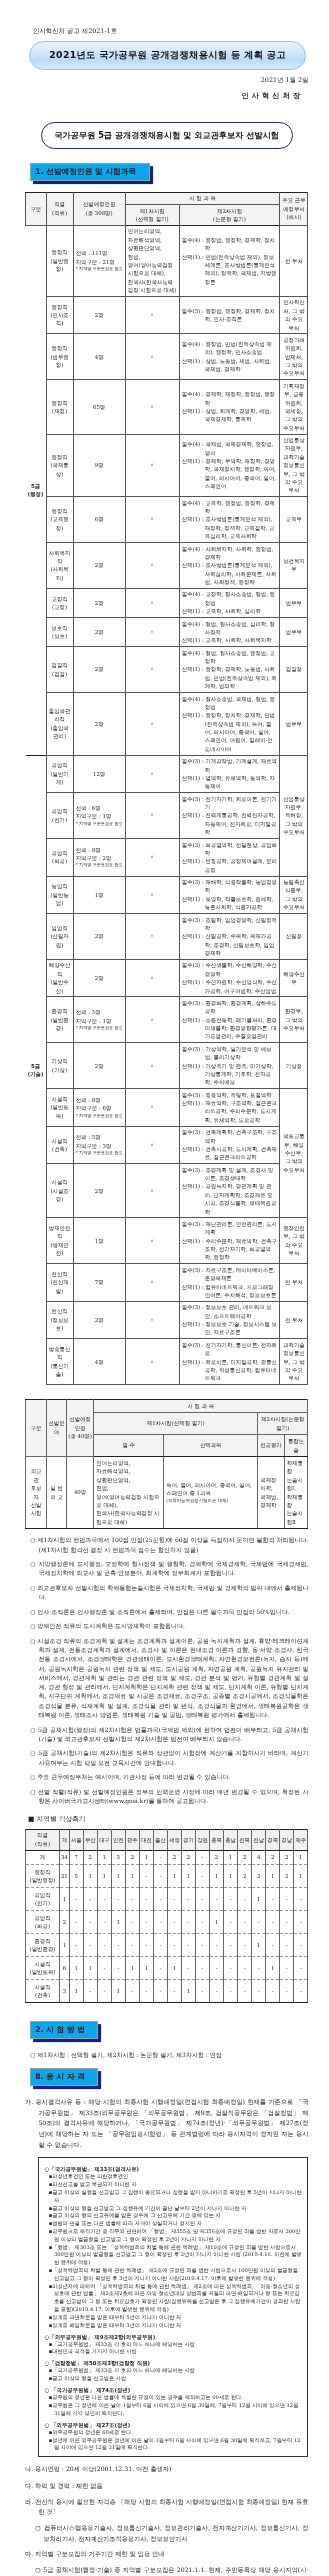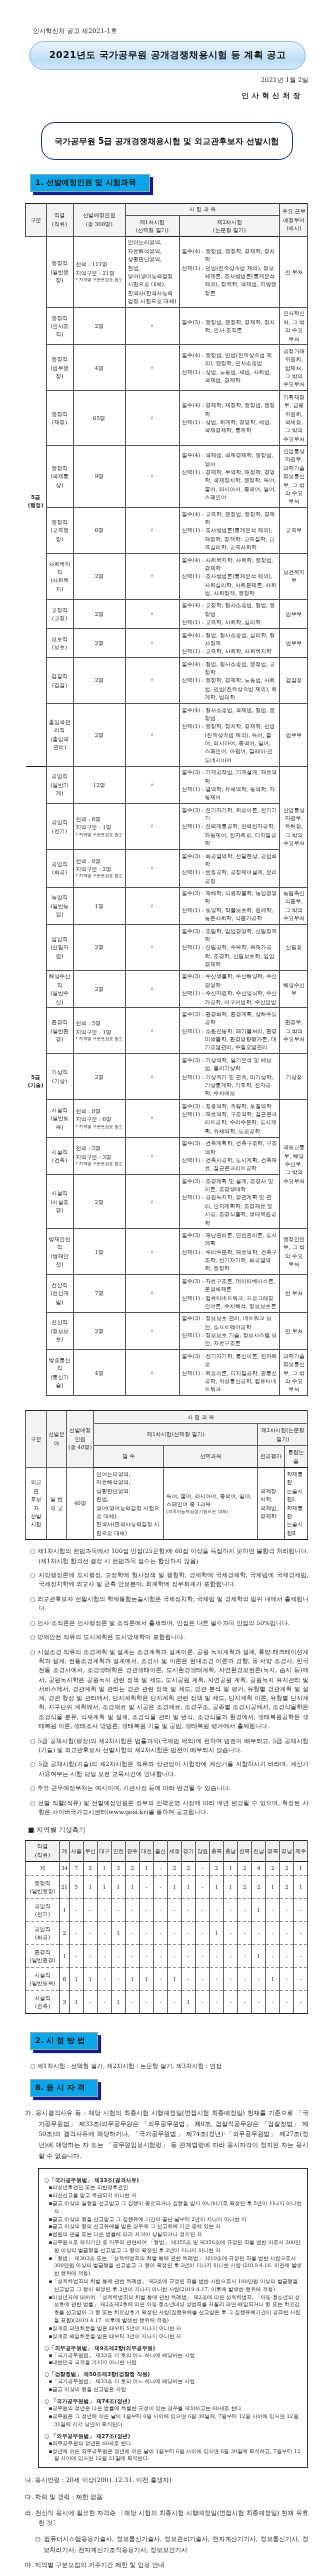--- a/index.html
+++ b/index.html
@@ -3,21 +3,21 @@
 <meta charset="utf-8">
 <style>
 *{box-sizing:border-box;margin:0;padding:0}
 body{width:330px;background:#fff;font-family:"DejaVu Serif","Liberation Serif",serif;color:#222;font-size:6px;line-height:1.55}
 .page{padding:27px 21.6px 31px 25px}
 .notice-no{font-size:6.4px;margin-bottom:4.1px;margin-left:8px}
 .title-banner{margin:0 2.1px 6.2px 4.1px;height:29px;border-radius:17px;background:linear-gradient(#eaf4fd,#bcdcf6 70%,#d7eafb);border:1px solid #8ec2ee;display:flex;align-items:center;justify-content:center;font-family:"DejaVu Sans","Liberation Sans",sans-serif;font-weight:bold;font-size:9.3px;color:#111;letter-spacing:0.3px}
 .intro{font-size:6.4px;margin:0 0 5.2px 10.3px;line-height:1.7}
 .date{text-align:right;font-size:6.4px;margin:4.1px 0}
 .signer{text-align:right;font-weight:bold;font-size:7.2px;letter-spacing:3.1px;margin-right:5.2px;margin-bottom:20.6px}
-.sub-banner{margin:0 15.5px 10.3px 15.5px;height:38px;border:1px solid #1d2d6b;border-radius:13.4px;display:flex;align-items:center;justify-content:center;font-family:"DejaVu Sans","Liberation Sans",sans-serif;font-size:8.2px;font-weight:bold;color:#111}
+.sub-banner{margin:0 15.5px 10.3px 15.5px;height:27px;border:1px solid #1d2d6b;border-radius:13.4px;display:flex;align-items:center;justify-content:center;font-family:"DejaVu Sans","Liberation Sans",sans-serif;font-size:8.2px;font-weight:bold;color:#111}
 .sec-h{display:inline-block;position:relative;margin:4.1px 0 10.3px 5.2px;padding:2.1px 12.4px 2.1px 4.1px;border:0.5px solid #8aa;background:#0ea5e9;font-family:"DejaVu Sans","Liberation Sans",sans-serif;font-weight:bold;font-size:7.7px;box-shadow:3.1px 3.1px 0 #14208a}
 table{border-collapse:collapse;width:100%}
 .t1{font-size:5.4px;margin-bottom:13.4px}
 .t1 th{background:#f3f3f3;font-weight:normal;border:0.5px solid #555;padding:1.5px 1px;text-align:center}
 .t1 thead tr:first-child th{border-top:1px solid #222}
 .t1 thead tr:last-child th{border-bottom:1px solid #222}
 .t1 td{border:0.5px solid #555;padding:1.5px 2.1px;vertical-align:middle}
 .t1 td.c{text-align:center}
 .t1 td.grp{border:none;font-family:"DejaVu Sans","Liberation Sans",sans-serif;font-weight:bold;text-align:center;width:20.6px}
 .t1 td.subj2 div{padding-left:23px;text-indent:-23px}

